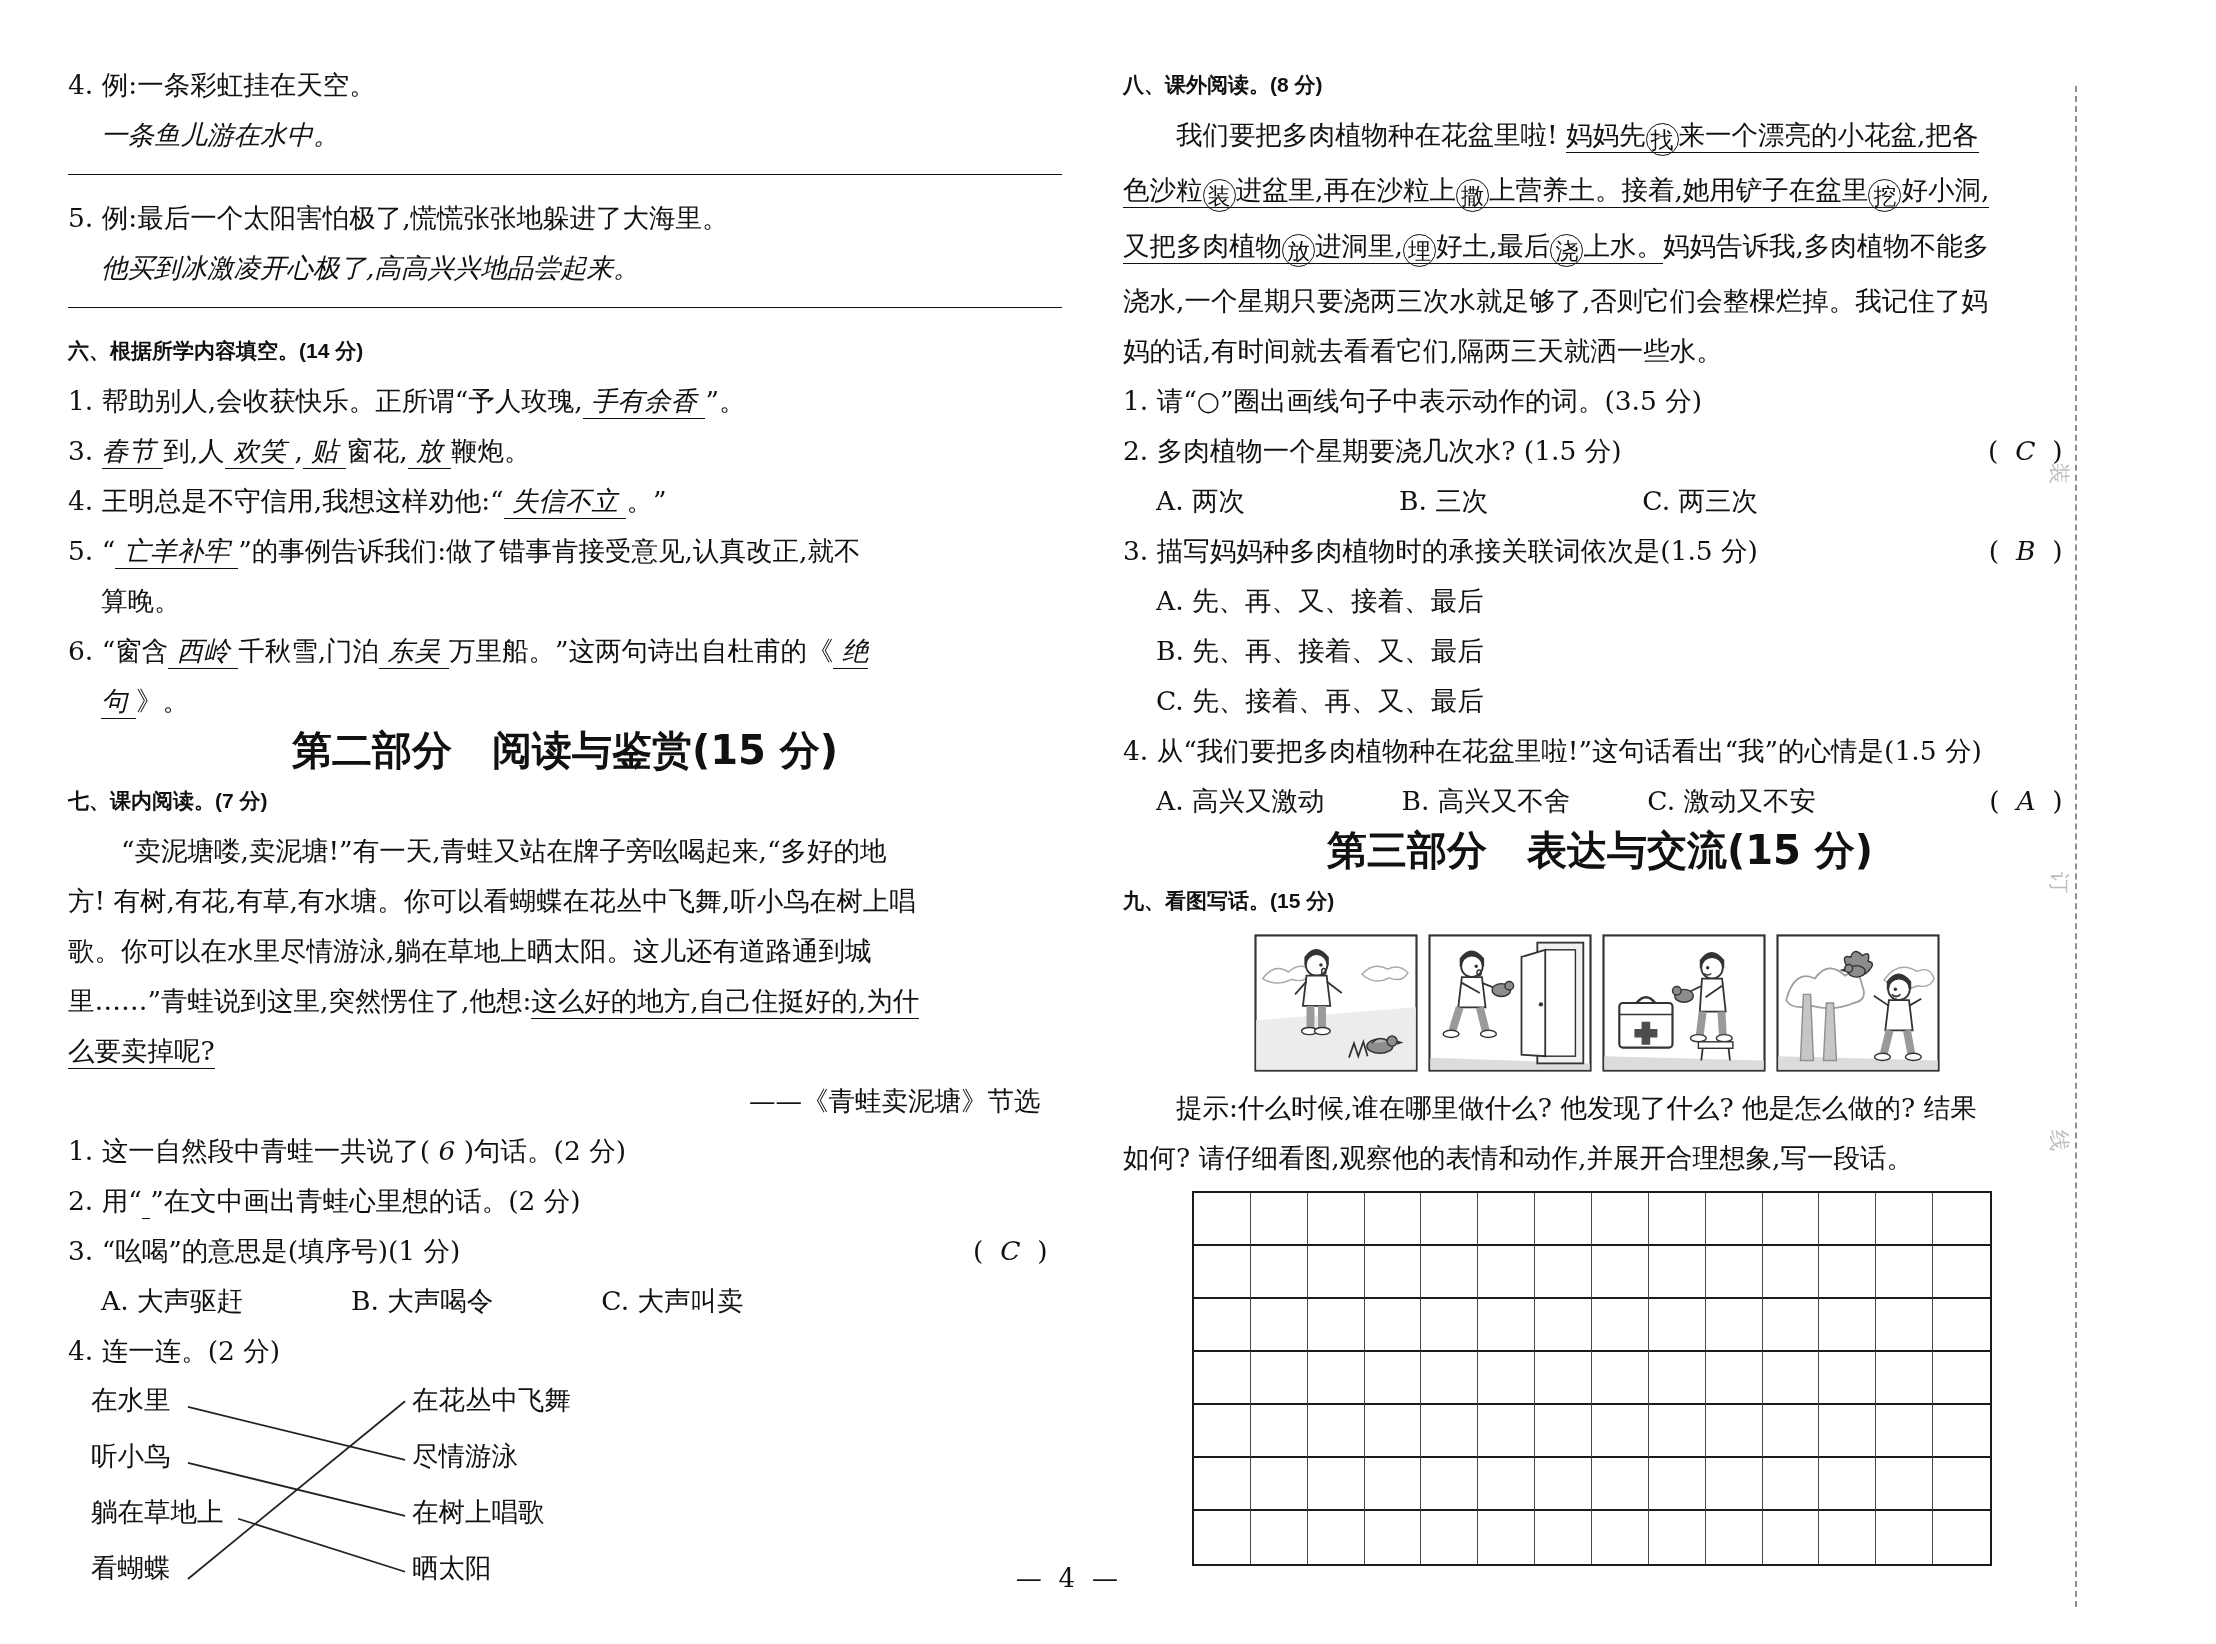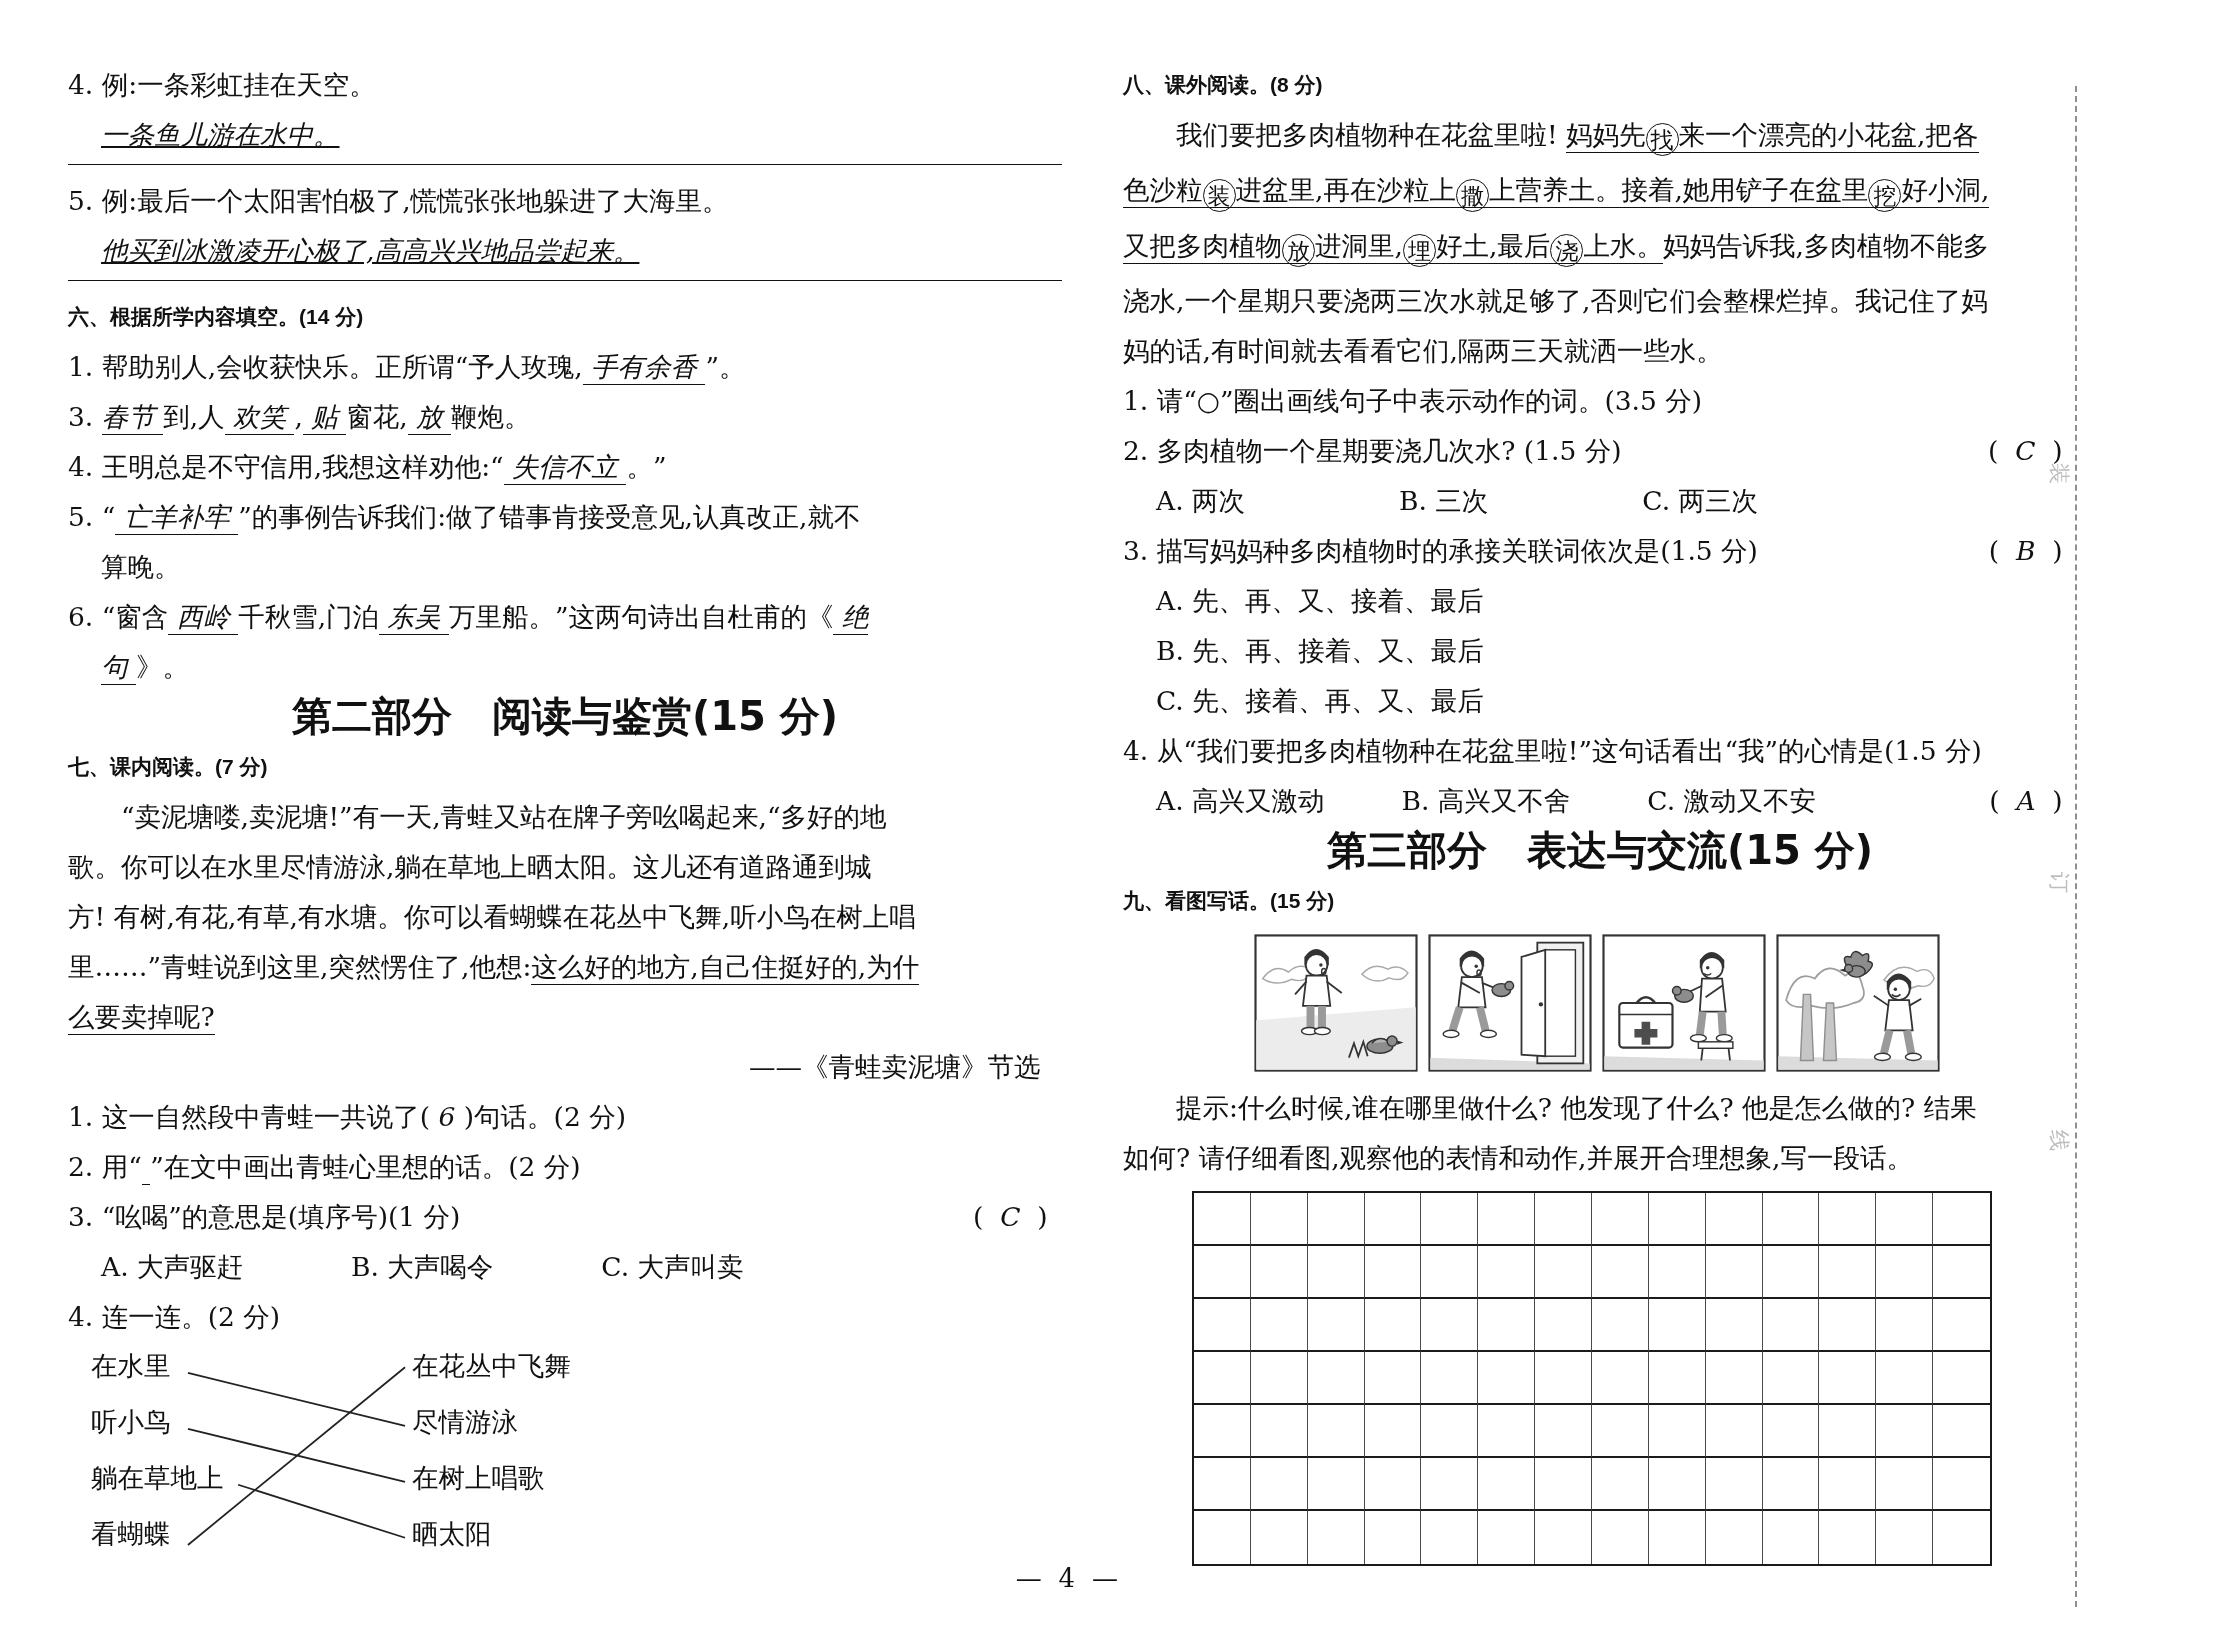--- a/index.html
+++ b/index.html
@@ -18,21 +18,21 @@
 
   .line{position:relative;line-height:33px;margin-bottom:17px;white-space:pre-wrap;}
   .nowrap{white-space:nowrap;}
   .ind{padding-left:33px;}
   .h-sec{font-family:Liberation Sans, sans-serif;font-weight:bold;font-size:21px;}
   .h-part{font-family:"DejaVu Sans","Liberation Sans",sans-serif;font-weight:bold;font-size:40px;text-align:center;}
   .src{text-align:right;padding-right:21.5px;}
 
   .ans{font-style:italic;}
   .u{border-bottom:1.8px solid #111;padding-bottom:2.2px;}
-  .ansline{border-bottom:1.8px solid #111;padding:0 0 13px 33px;line-height:33px;margin-bottom:19px;text-decoration:underline;}
+  .ansline{border-bottom:1.8px solid #111;padding:0 0 23px 33px;line-height:33px;margin-bottom:26px;}
   .circ{
     display:inline-block;width:33px;height:33px;line-height:32px;text-align:center;
     border:1.8px solid #111;border-radius:50%;font-size:23px;vertical-align:-4.3px;
     box-sizing:border-box;
   }
   .rt{position:absolute;right:14.3px;top:0;white-space:pre;}
 
   
   .match{position:relative;height:215px;margin-left:23px;width:588px;}
   .mitem{position:absolute;line-height:32px;white-space:nowrap;}
@@ -69,22 +69,22 @@
     <div class="line nowrap"><span>4. 王明总是不守信用,我想这样劝他:“</span><span class="u"><span class="ans"> 失信不立 </span></span><span>。”</span></div>
     <div class="line nowrap"><span>5. “</span><span class="u"><span class="ans"> 亡羊补牢 </span></span><span>”的事例告诉我们:做了错事肯接受意见,认真改正,就不</span></div>
     <div class="line nowrap ind"><span>算晚。</span></div>
     <div class="line nowrap"><span>6. “窗含</span><span class="u"><span class="ans"> 西岭 </span></span><span>千秋雪,门泊</span><span class="u"><span class="ans"> 东吴 </span></span><span>万里船。”这两句诗出自杜甫的《</span><span class="u"><span class="ans"> 绝</span></span></div>
     <div class="line nowrap ind"><span class="u"><span class="ans">句 </span></span><span>》。</span></div>
 
     <div class="line h-part">第二部分　阅读与鉴赏(15 分)</div>
     <div class="line h-sec">七、课内阅读。(7 分)</div>
 
     <div class="line nowrap"><span>　　“卖泥塘喽,卖泥塘!”有一天,青蛙又站在牌子旁吆喝起来,“多好的地</span></div>
+    <div class="line nowrap"><span>方! 有树,有花,有草,有水塘。你可以看蝴蝶在花丛中飞舞,听小鸟在树上唱</span></div>
     <div class="line nowrap"><span>歌。你可以在水里尽情游泳,躺在草地上晒太阳。这儿还有道路通到城</span></div>
-    <div class="line nowrap"><span>方! 有树,有花,有草,有水塘。你可以看蝴蝶在花丛中飞舞,听小鸟在树上唱</span></div>
     <div class="line nowrap"><span>里……”青蛙说到这里,突然愣住了,他想:</span><span class="u"><span>这么好的地方,自己住挺好的,为什</span></span></div>
     <div class="line nowrap"><span class="u"><span>么要卖掉呢?</span></span></div>
     <div class="line src">——《青蛙卖泥塘》节选</div>
 
     <div class="line nowrap"><span>1. 这一自然段中青蛙一共说了(</span><span class="ans">  6  </span><span>)句话。(2 分)</span></div>
     <div class="line nowrap"><span>2. 用“</span><span class="u"><span>      </span></span><span>”在文中画出青蛙心里想的话。(2 分)</span></div>
     <div class="line nowrap"><span>3. “吆喝”的意思是(填序号)(1 分)</span><span class="rt"><span>(  </span><span class="ans">C</span><span>  )</span></span></div>
     <div class="line nowrap ind"><span>A. 大声驱赶</span><span style="display: inline-block; width: 108px;"></span><span>B. 大声喝令</span><span style="display: inline-block; width: 108px;"></span><span>C. 大声叫卖</span></div>
     <div class="line nowrap"><span>4. 连一连。(2 分)</span></div>
 

